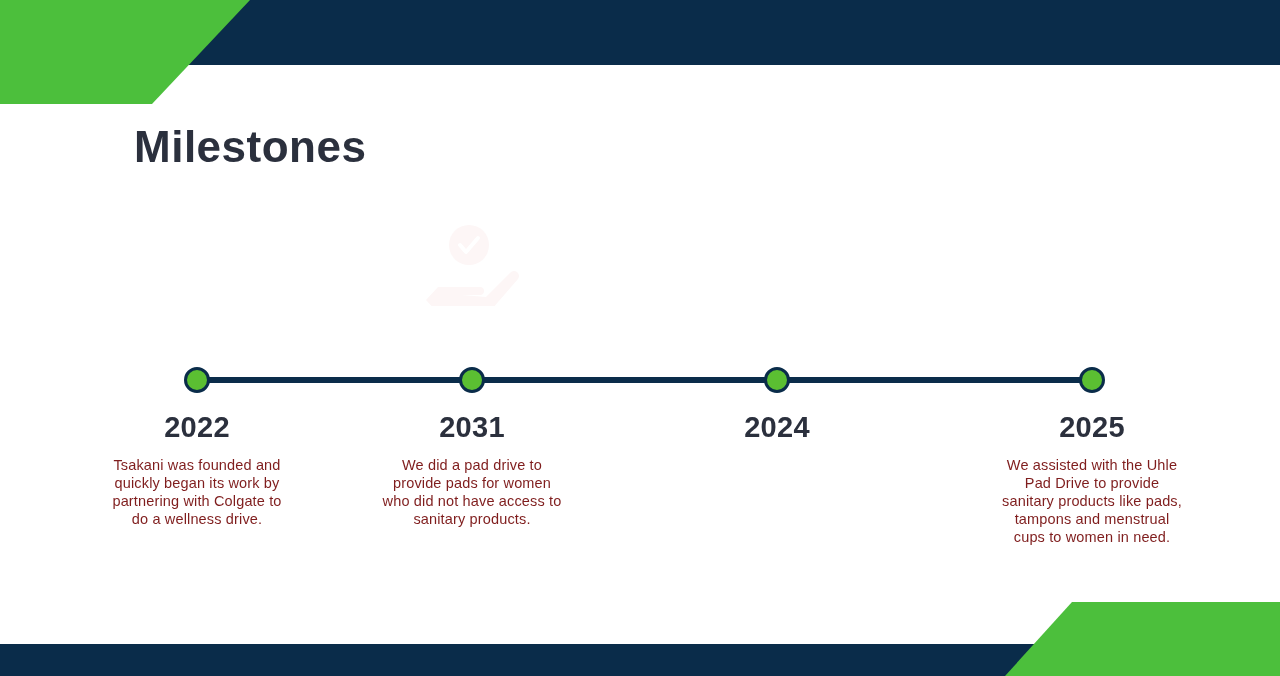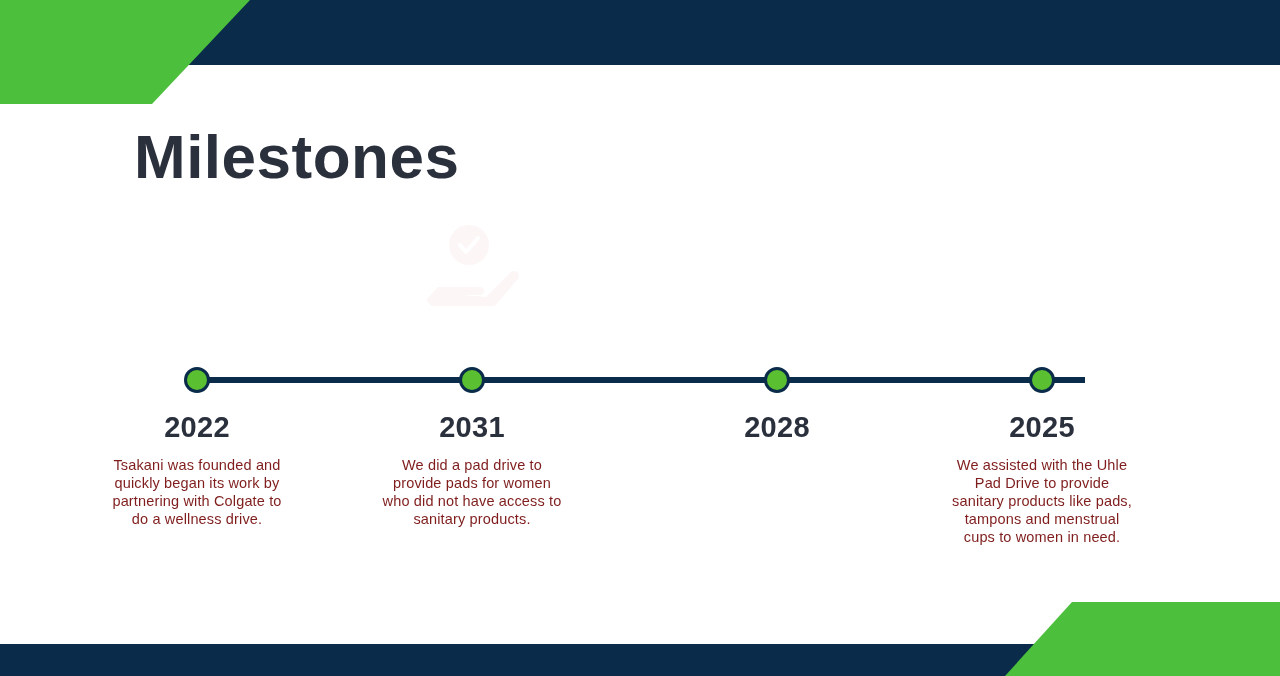--- a/index.html
+++ b/index.html
@@ -39,21 +39,21 @@
     width: 96px;
     height: 84px;
     opacity: 1;
   }
 
   
   .page-title {
     position: absolute;
     left: 134px;
     top: 124px;
-    font-size: 62px;
+    font-size: 44px;
     font-weight: bold;
     letter-spacing: 0.5px;
     color: #2b303d;
     line-height: 1.05;
     white-space: nowrap;
   }
 
   
   .timeline {
     position: absolute;
@@ -140,23 +140,23 @@
     </div>
 
     <div class="milestone m1" style="left:472px;">
       <div class="dot"></div>
       <div class="year">2031</div>
       <div class="desc">We did a pad drive to provide pads for women who did not have access to sanitary products.</div>
     </div>
 
     <div class="milestone m2" style="left:777px;">
       <div class="dot"></div>
-      <div class="year">2028</div>
+      <div class="year">2024</div>
     </div>
 
-    <div class="milestone m3" style="left:1042px;">
+    <div class="milestone m3" style="left:1092px;">
       <div class="dot"></div>
       <div class="year">2025</div>
       <div class="desc">We assisted with the Uhle Pad Drive to provide sanitary products like pads, tampons and menstrual cups to women in need.</div>
     </div>
   </div>
 
 </div>
 
 </body></html>

